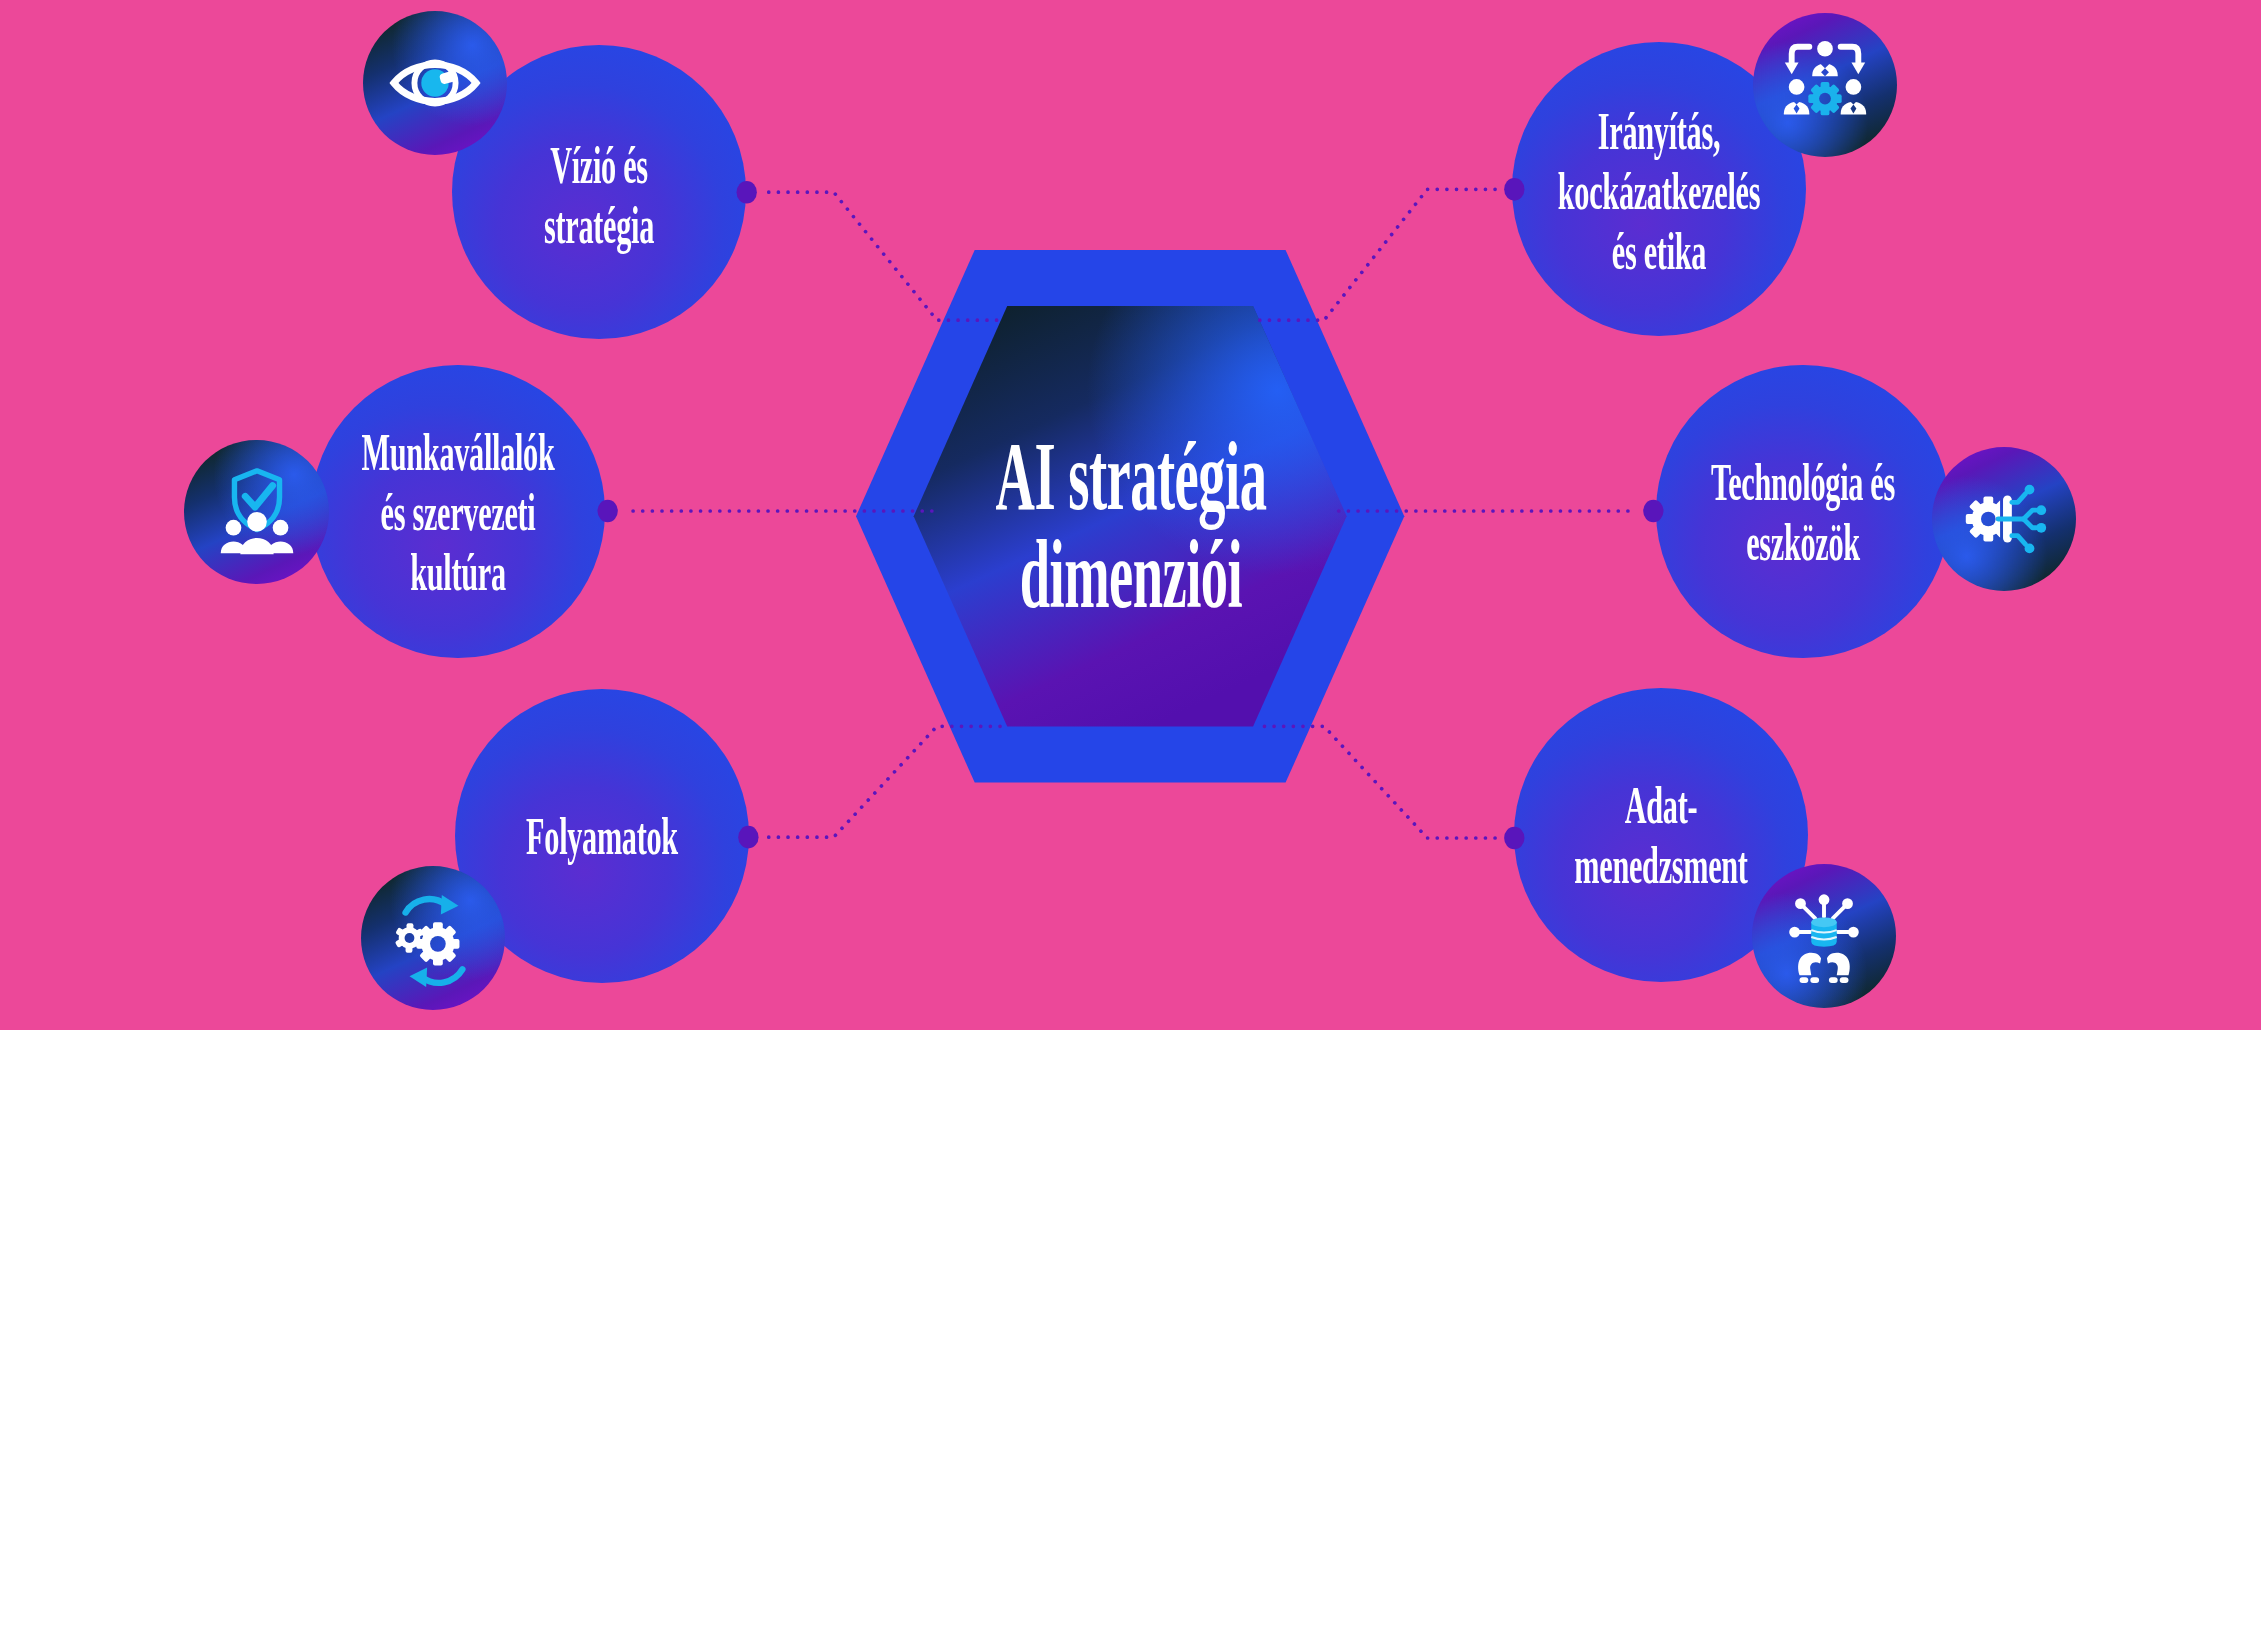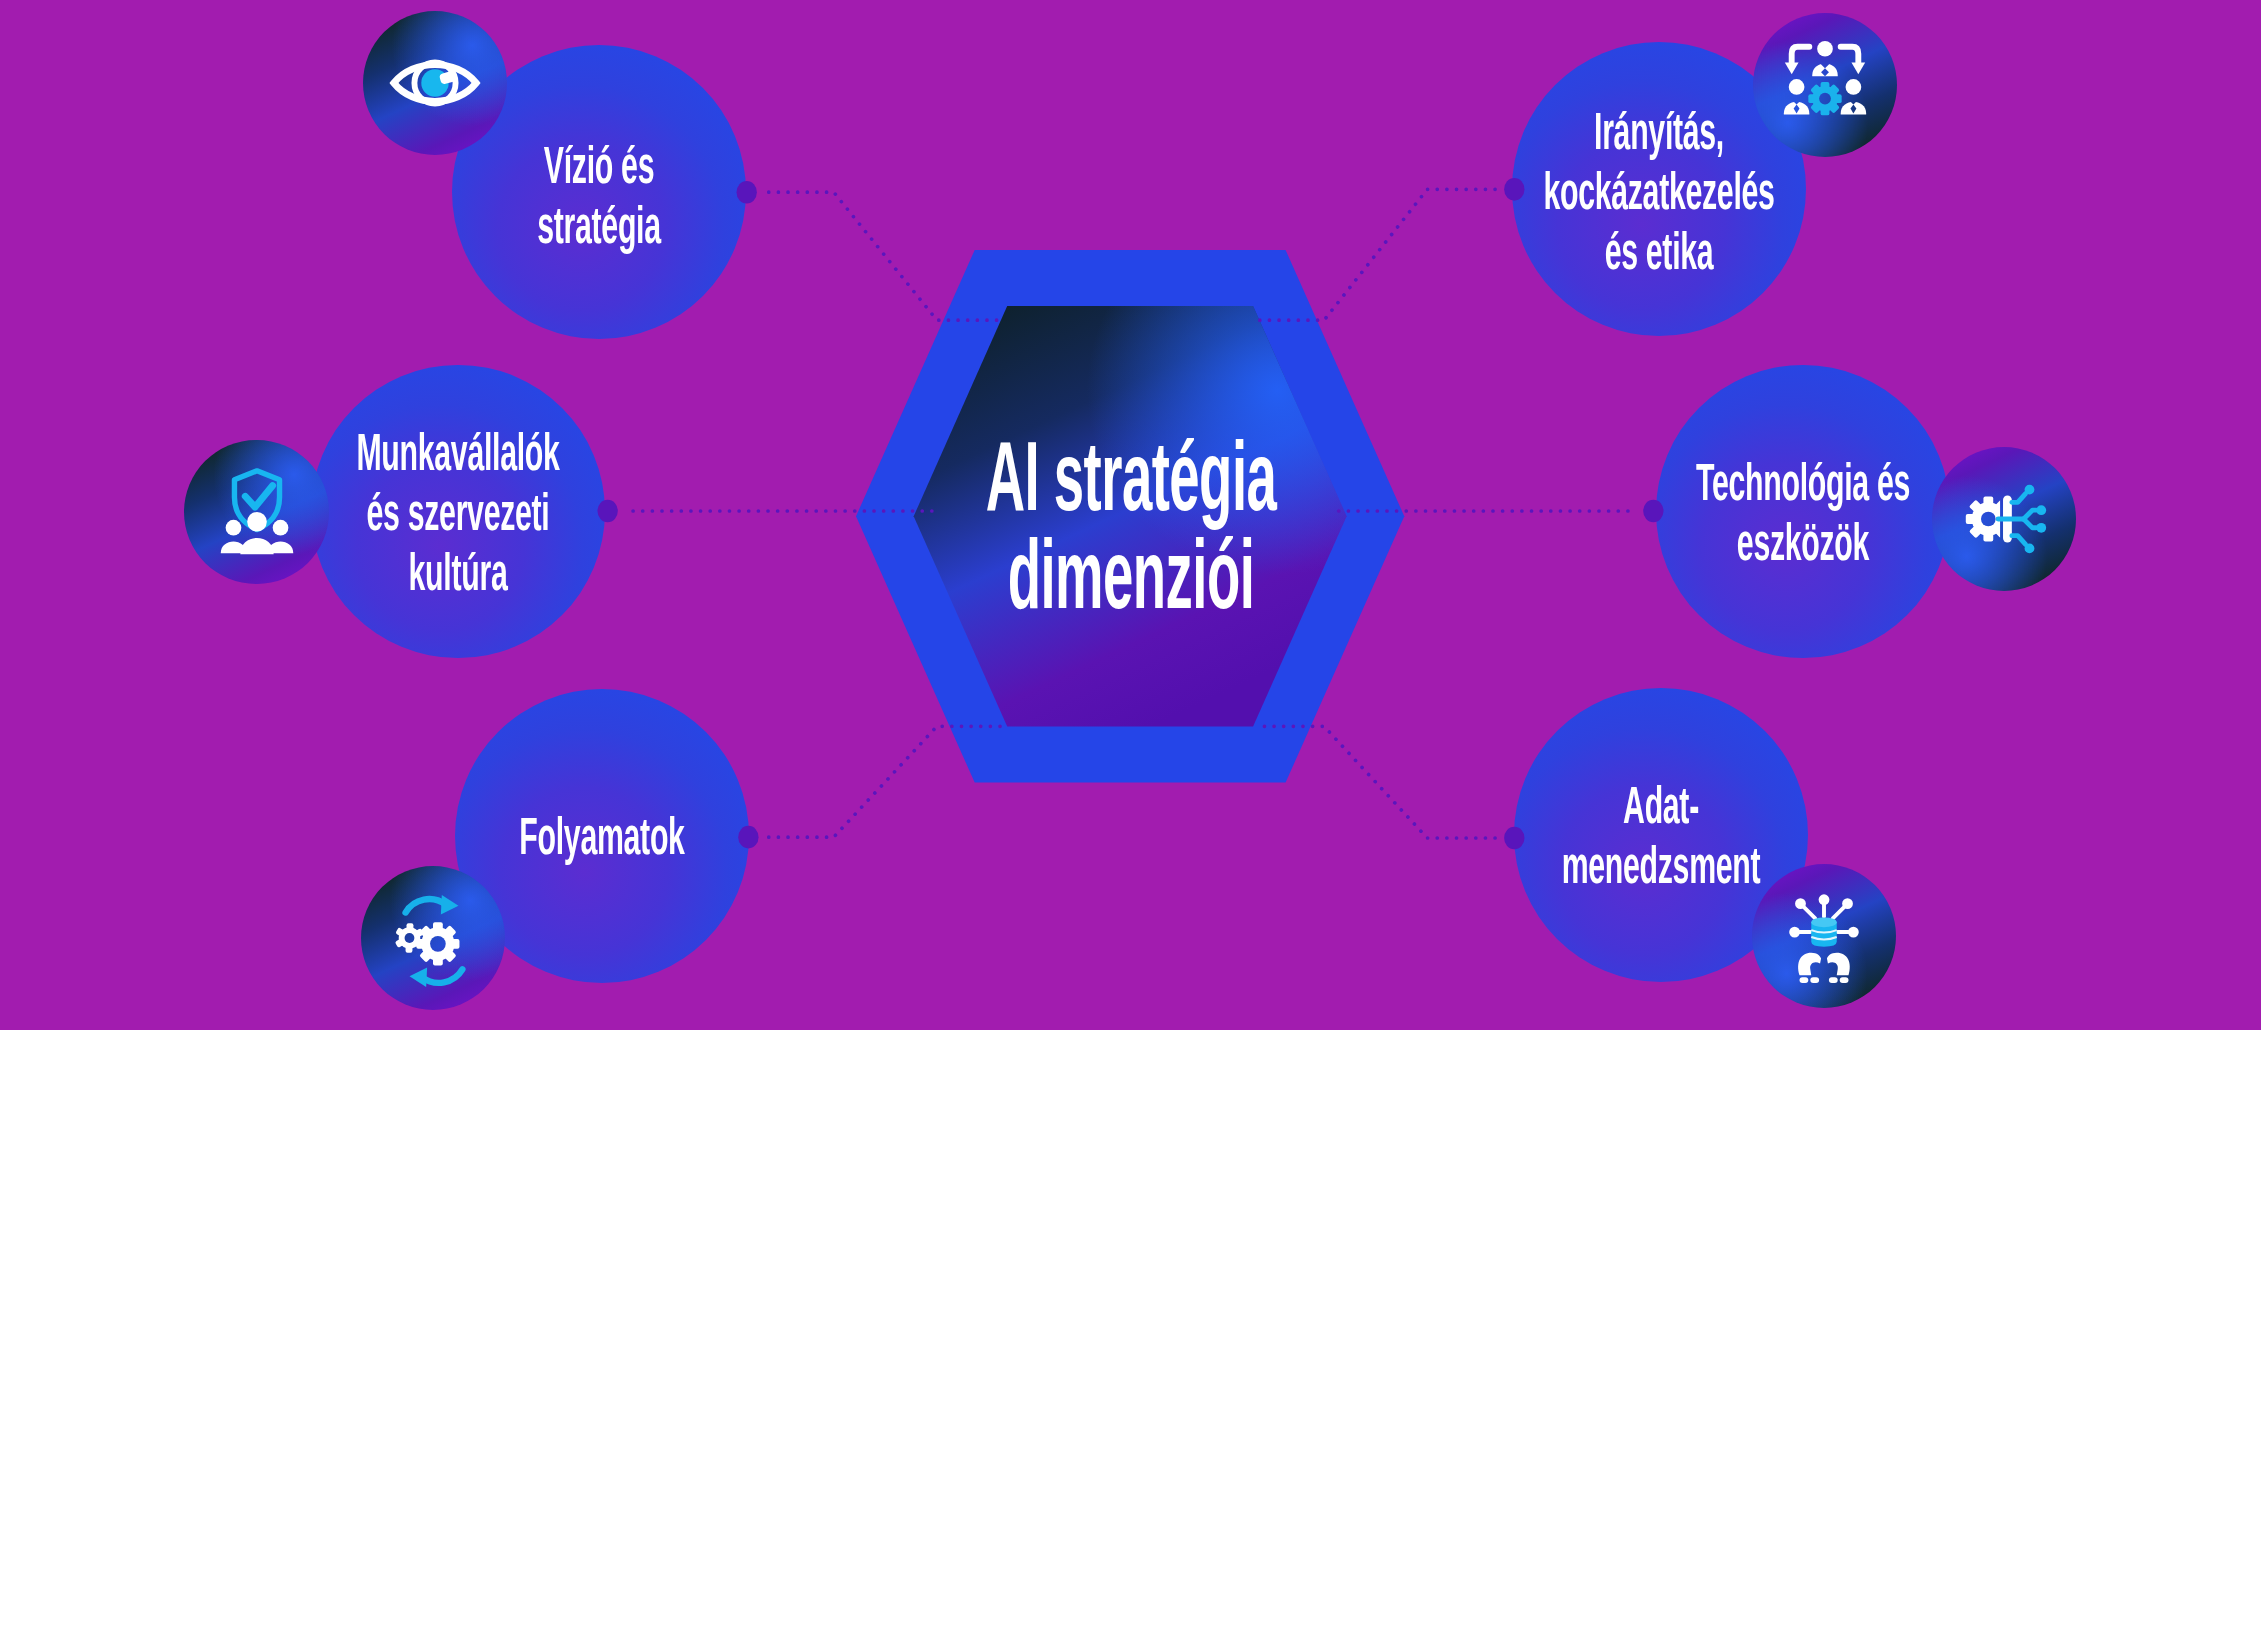--- a/index.html
+++ b/index.html
@@ -1,22 +1,22 @@
 <!DOCTYPE html>
 <html style="font-size:7.2px"><head>
 <meta charset="utf-8">
 <style>
   html,body{margin:0;padding:0;background:#ffffff;}
   .stage{
     position:relative;
     width:100vw;
     height:45.5625vw; 
-    background:#a21caf;
+    background:#ec4899;
     overflow:hidden;
-    font-family:Liberation Sans, sans-serif;
+    font-family:Liberation Serif, serif;
   }
   
   .node-circle{
     position:absolute;
     width:13%;
     height:28.53%;
     border-radius:50%;
     background:
       radial-gradient(circle at 44% 62%, #5b2dd1 0%, #4634d6 34%, #2f41de 58%, #2746e4 78%, #2847e6 100%);
     z-index:1;

